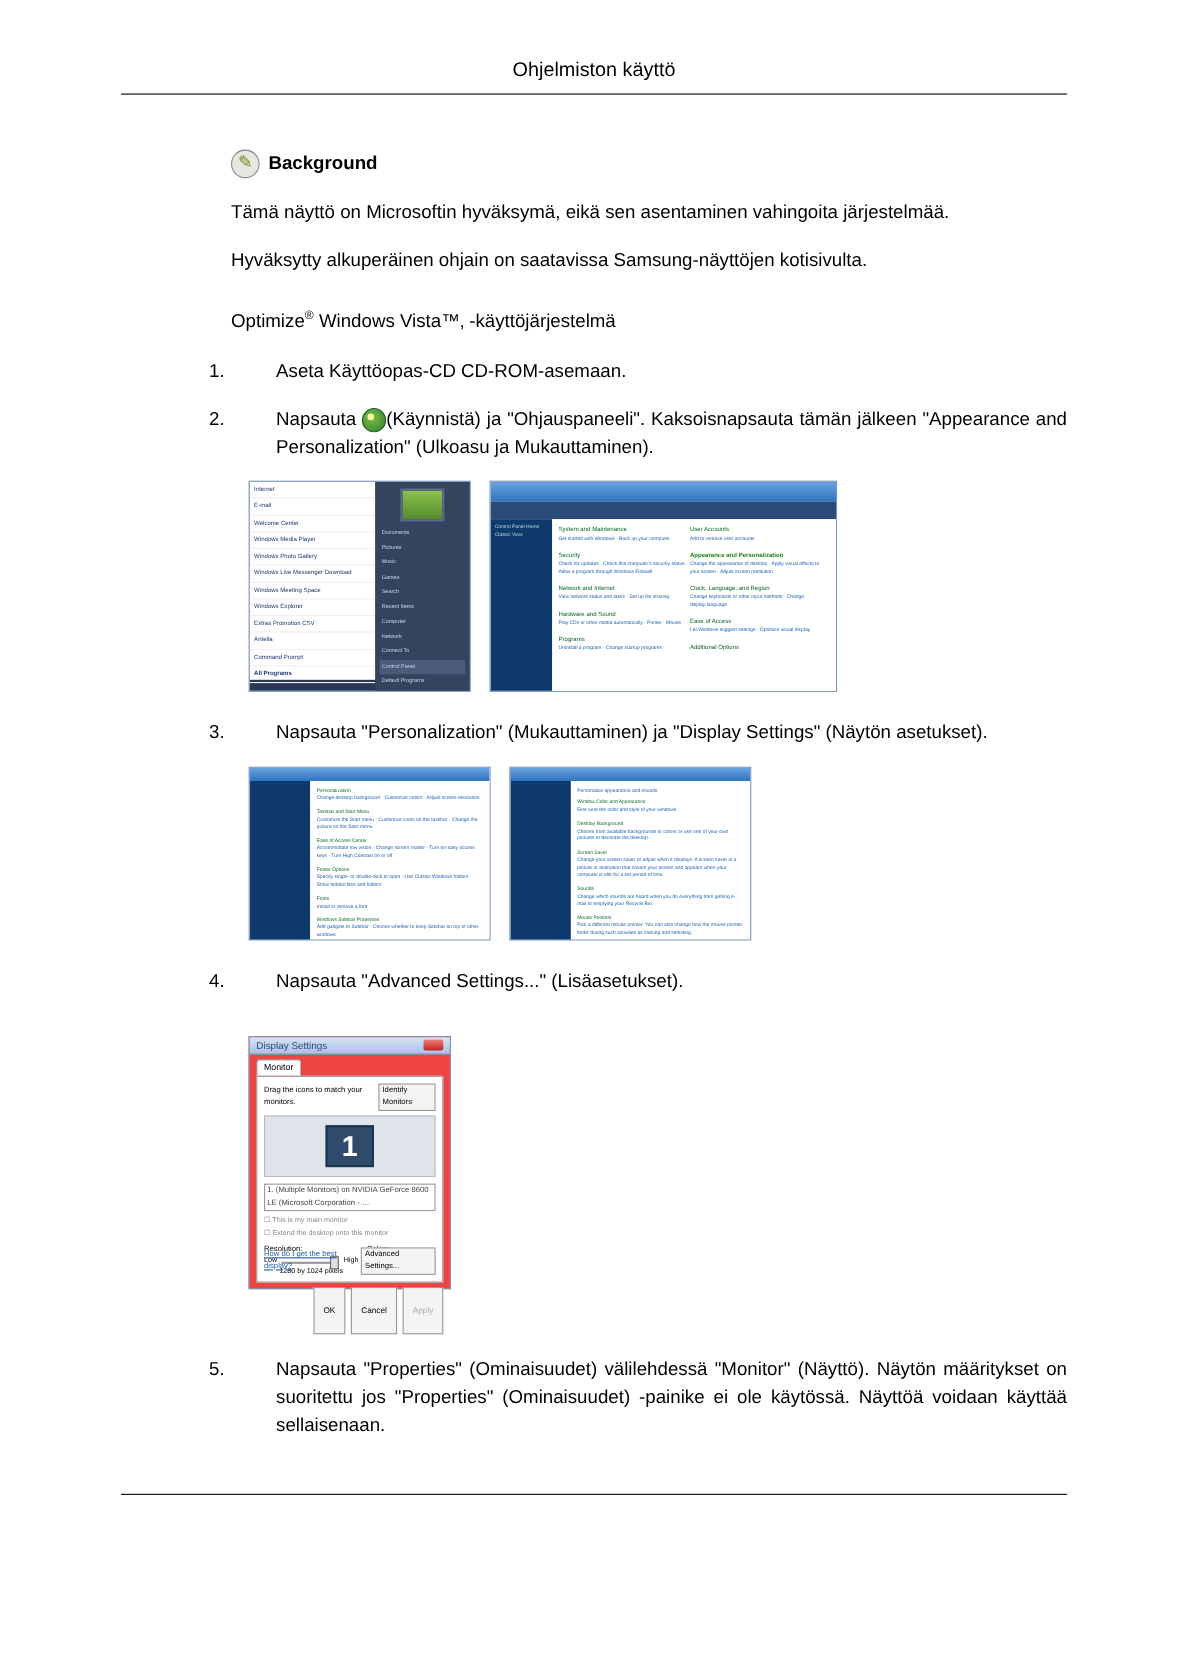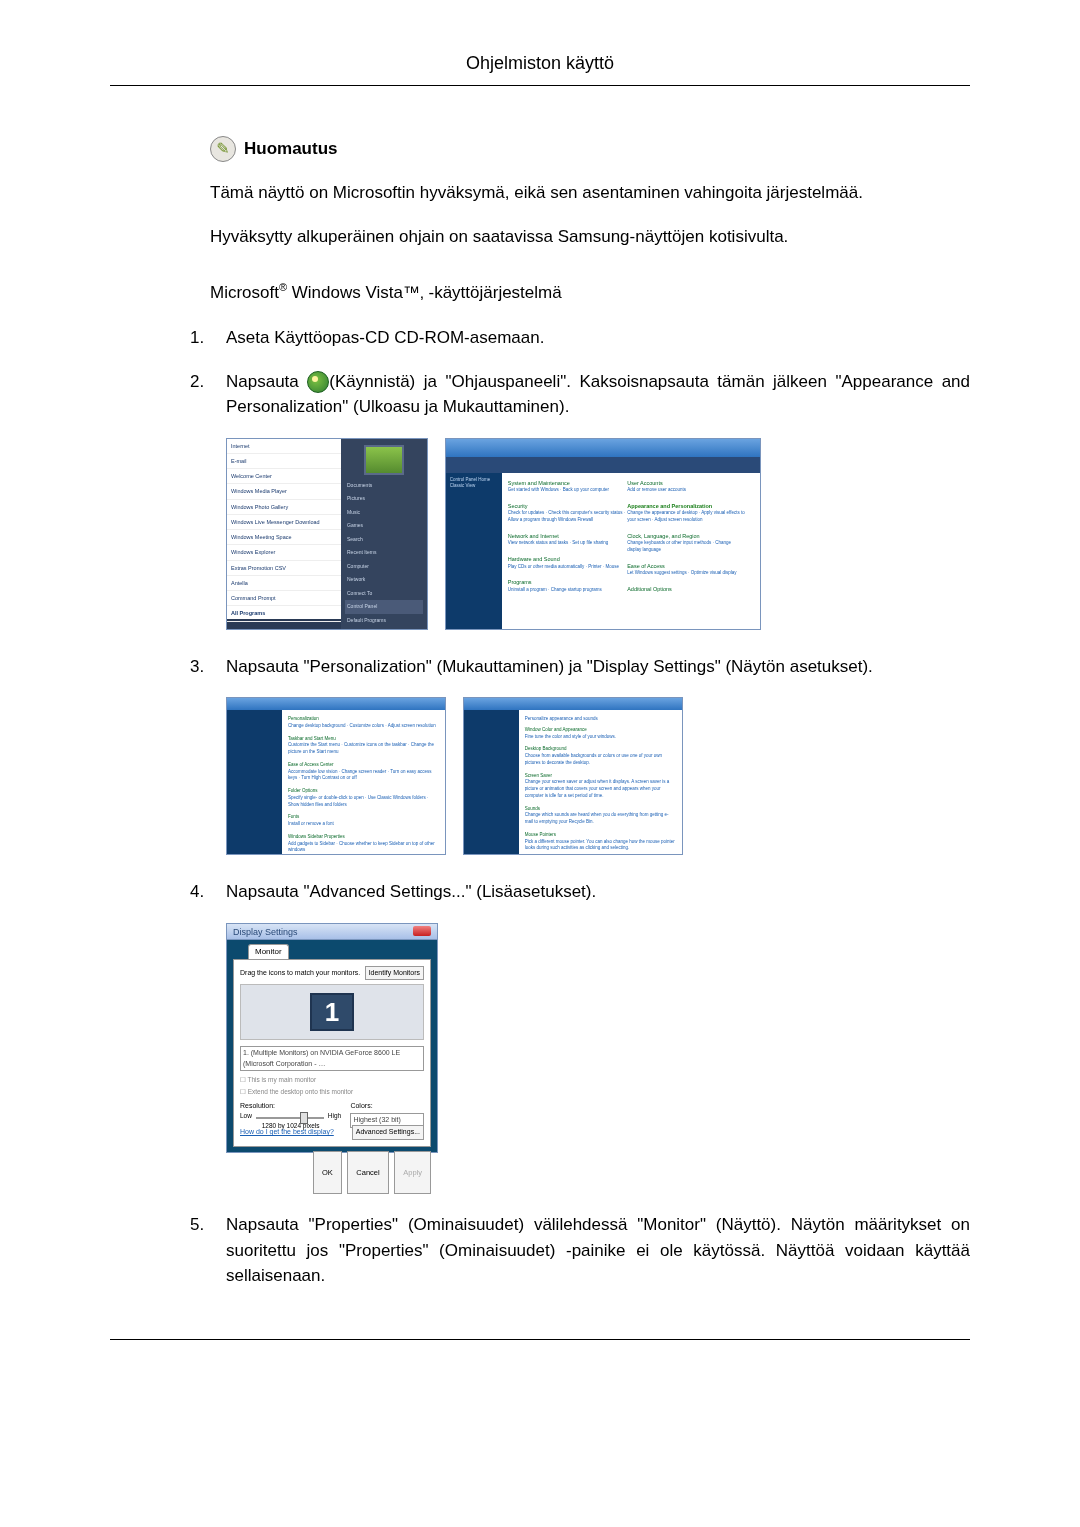--- a/index.html
+++ b/index.html
@@ -79,20 +79,21 @@
     display: flex;
     margin-bottom: 18px;
     text-align: justify;
   }
   .step-num {
     width: 36px;
     flex-shrink: 0;
   }
   .step-text {
     flex: 1;
+    margin-left: 25px;
   }
   .start-icon {
     display: inline-block;
     width: 22px;
     height: 22px;
     border-radius: 50%;
     background: radial-gradient(circle at 40% 40%, #7cc142, #2e7d32);
     vertical-align: middle;
     position: relative;
     border: 1px solid #1b5e20;
@@ -249,47 +250,48 @@
     margin-bottom: 6px;
   }
   .p-item .pt {
     color: #0a6a2a;
   }
   .p-item .ps {
     color: #1a5fb4;
     display: block;
   }
   .ss-display {
-    width: 212px;
+    width: 184px;
     height: 230px;
-    background: #0c4a6e;
+    background: #ef4444;
     border: 1px solid #7a95bd;
     display: inline-block;
     position: relative;
     font-size: 9px;
     color: #000;
+    margin-top: 20px;
   }
   .ss-display .titlebar3 {
     height: 16px;
     background: linear-gradient(180deg,#d8e4f5,#a8c0e8);
     border-bottom: 1px solid #7a95bd;
     padding: 2px 6px;
     font-size: 9px;
     color: #2a4a78;
     display: flex;
     justify-content: space-between;
   }
   .ss-display .close-btns {
     background: linear-gradient(180deg,#f08080,#c82020);
     width: 18px;
     height: 10px;
     border-radius: 2px;
   }
   .ss-display .tabs {
-    padding: 4px 21px 0;
+    padding: 4px 6px 0;
     font-size: 8px;
   }
   .ss-display .tab {
     display: inline-block;
     border: 1px solid #999;
     border-bottom: none;
     background: #fff;
     padding: 1px 6px;
     border-radius: 3px 3px 0 0;
   }
@@ -413,28 +415,28 @@
 </head>
 <body>
 
 <div class="page">
   <div class="header-title">Ohjelmiston käyttö</div>
   <hr class="hr-top">
 
   <div class="note-block">
     <div class="note-header">
       <span class="note-icon">✎</span>
-      <span class="note-title">Huomautus</span>
+      <span class="note-title">Background</span>
     </div>
     <div class="note-text">Tämä näyttö on Microsoftin hyväksymä, eikä sen asentaminen vahingoita järjestelmää.</div>
     <div class="note-text">Hyväksytty alkuperäinen ohjain on saatavissa Samsung-näyttöjen kotisivulta.</div>
   </div>
 
   <div class="subheading">
-    <span>Microsoft</span><sup>®</sup><span> Windows Vista™‚ -käyttöjärjestelmä</span>
+    <span>Optimize</span><sup>®</sup><span> Windows Vista™‚ -käyttöjärjestelmä</span>
   </div>
 
   <div class="steps">
     <div class="step">
       <div class="step-num">1.</div>
       <div class="step-text">Aseta Käyttöopas-CD CD-ROM-asemaan.</div>
     </div>
 
     <div class="step">
       <div class="step-num">2.</div>

